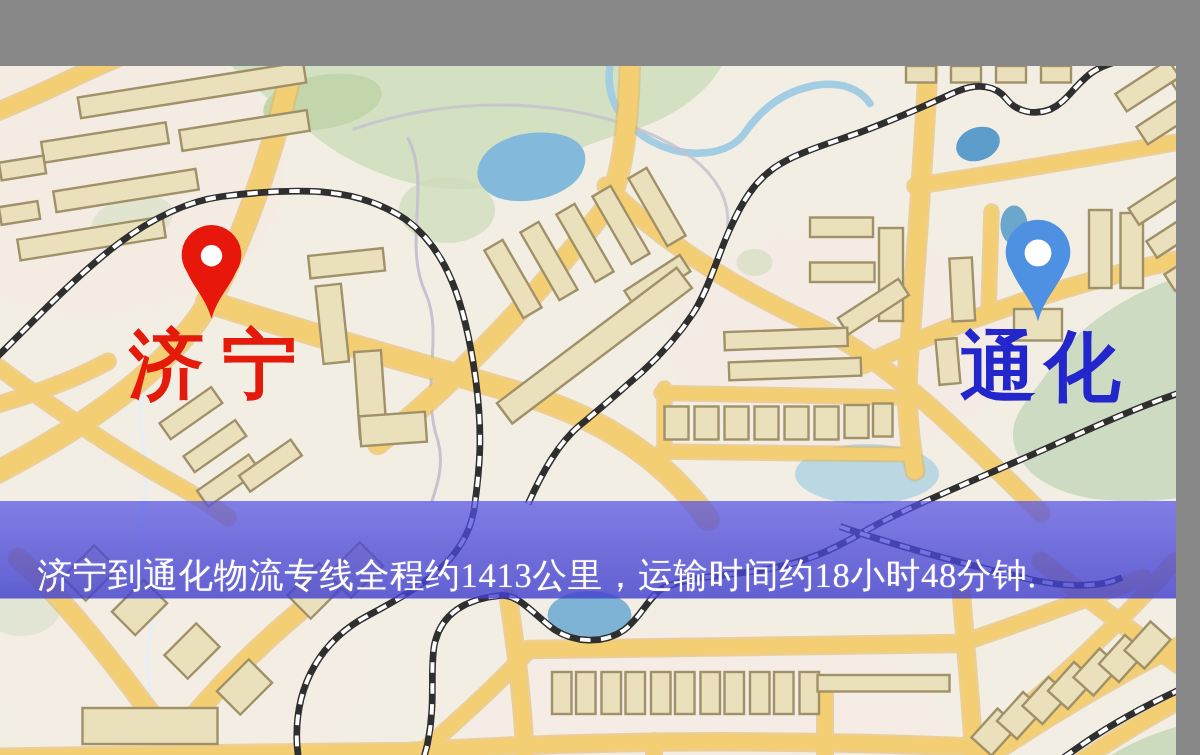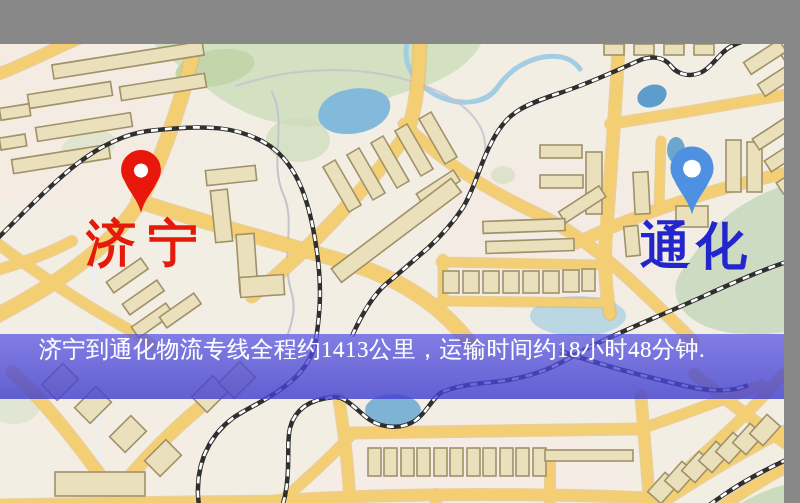--- a/index.html
+++ b/index.html
@@ -1,21 +1,21 @@
 <!DOCTYPE html>
 <html><head>
 <meta charset="utf-8">
 <style>
   html,body{margin:0;padding:0;background:#888;}
   .stage{position:relative;width:784px;height:503px;overflow:hidden;background:#bef264;
          font-family:"Liberation Sans",sans-serif;margin-top:44px;}
   svg.map{position:absolute;left:0;top:0;filter:blur(.45px) saturate(1.03);}
   .banner{position:absolute;left:0;top:290px;width:800px;height:65px;z-index:5;
           background:linear-gradient(rgba(84,82,228,.72),rgba(66,64,206,.82));
-          display:flex;align-items:flex-start;box-sizing:border-box;padding-left:39px;}
+          display:flex;align-items:flex-end;box-sizing:border-box;padding-left:25px;}
   .banner-text{color:#fff;font-family:"Liberation Serif",serif;font-size:23px;
                letter-spacing:.5px;white-space:nowrap;text-shadow:0 0 1px rgba(255,255,255,.35);}
   .pin{position:absolute;z-index:4;}
   .pin-origin{left:117px;top:104px;width:48px;height:66px;}
   .pin-destination{left:666px;top:100px;width:52px;height:72px;}
   .city-label{position:absolute;z-index:4;font-family:"Liberation Serif",serif;
               font-weight:700;line-height:1;white-space:nowrap;}
   .label-origin{left:86px;top:174px;font-size:50px;letter-spacing:12px;color:#e41a0b;}
   .label-destination{left:640px;top:177px;font-size:51px;letter-spacing:5px;color:#2326cb;}
 </style>

